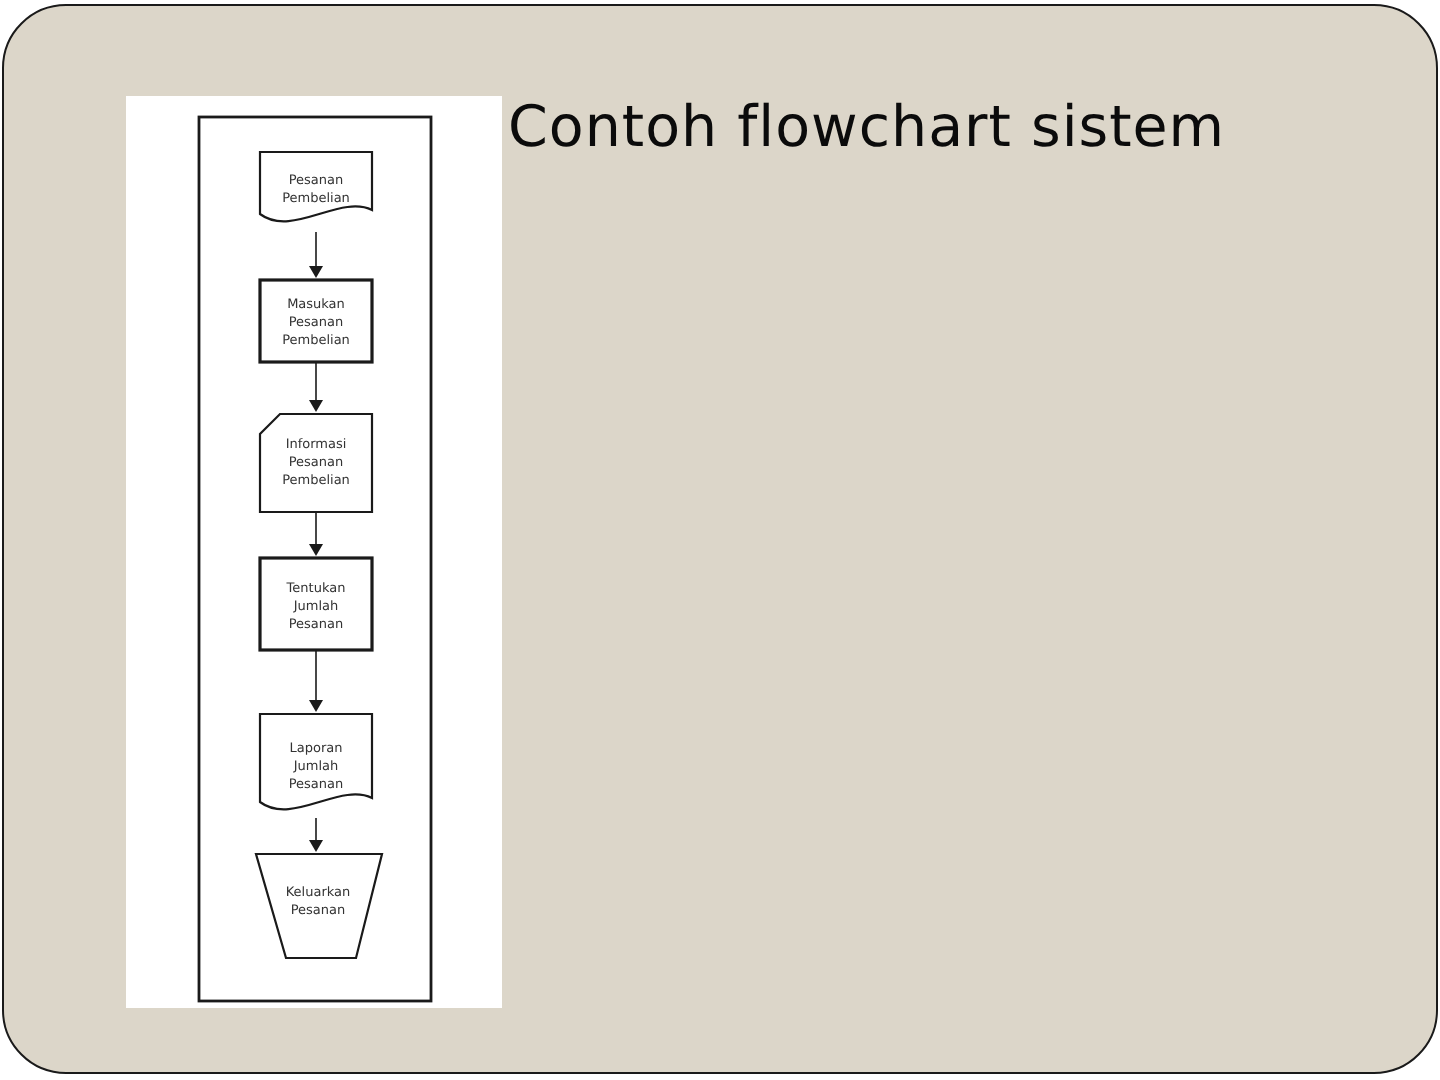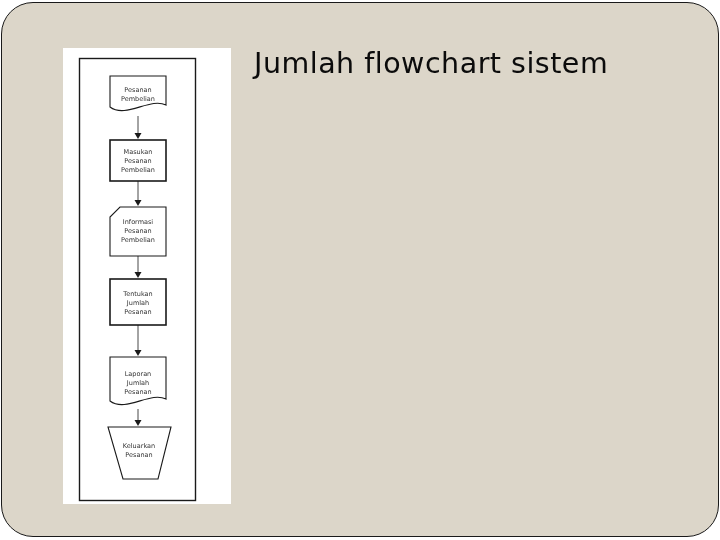--- a/index.html
+++ b/index.html
@@ -39,37 +39,38 @@
     font-family: "DejaVu Sans", sans-serif;
     white-space: nowrap;
   }
   .flowchart-panel {
     position: absolute;
     left: 61px;
     top: 45px;
     width: 168px;
     height: 456px;
     background: #ffffff;
+    padding-left: 20px;
   }
   .flowchart-panel svg {
     display: block;
   }
   svg text {
     font-family: "DejaVu Sans", sans-serif;
     font-size: 6.5px;
     fill: #333333;
   }
 </style>
 </head>
 <body>
 
 <div class="stage">
   <div class="slide">
 
-    <h1 class="slide-title">Jumlah flowchart sistem</h1>
+    <h1 class="slide-title">Contoh flowchart sistem</h1>
 
     <div class="flowchart-panel">
       <svg width="152" height="456" viewBox="0 0 152 456">
 
         <rect x="16.5" y="10.5" width="116" height="442" fill="none" stroke="#1a1a1a" stroke-width="1.4"></rect>
 
         <path d="M47,28 H103 V57 C 87,49 63,71 47,59 Z" fill="#ffffff" stroke="#1a1a1a" stroke-width="1.1"></path>
         <text x="75" y="44" text-anchor="middle">Pesanan</text>
         <text x="75" y="53" text-anchor="middle">Pembelian</text>
 

